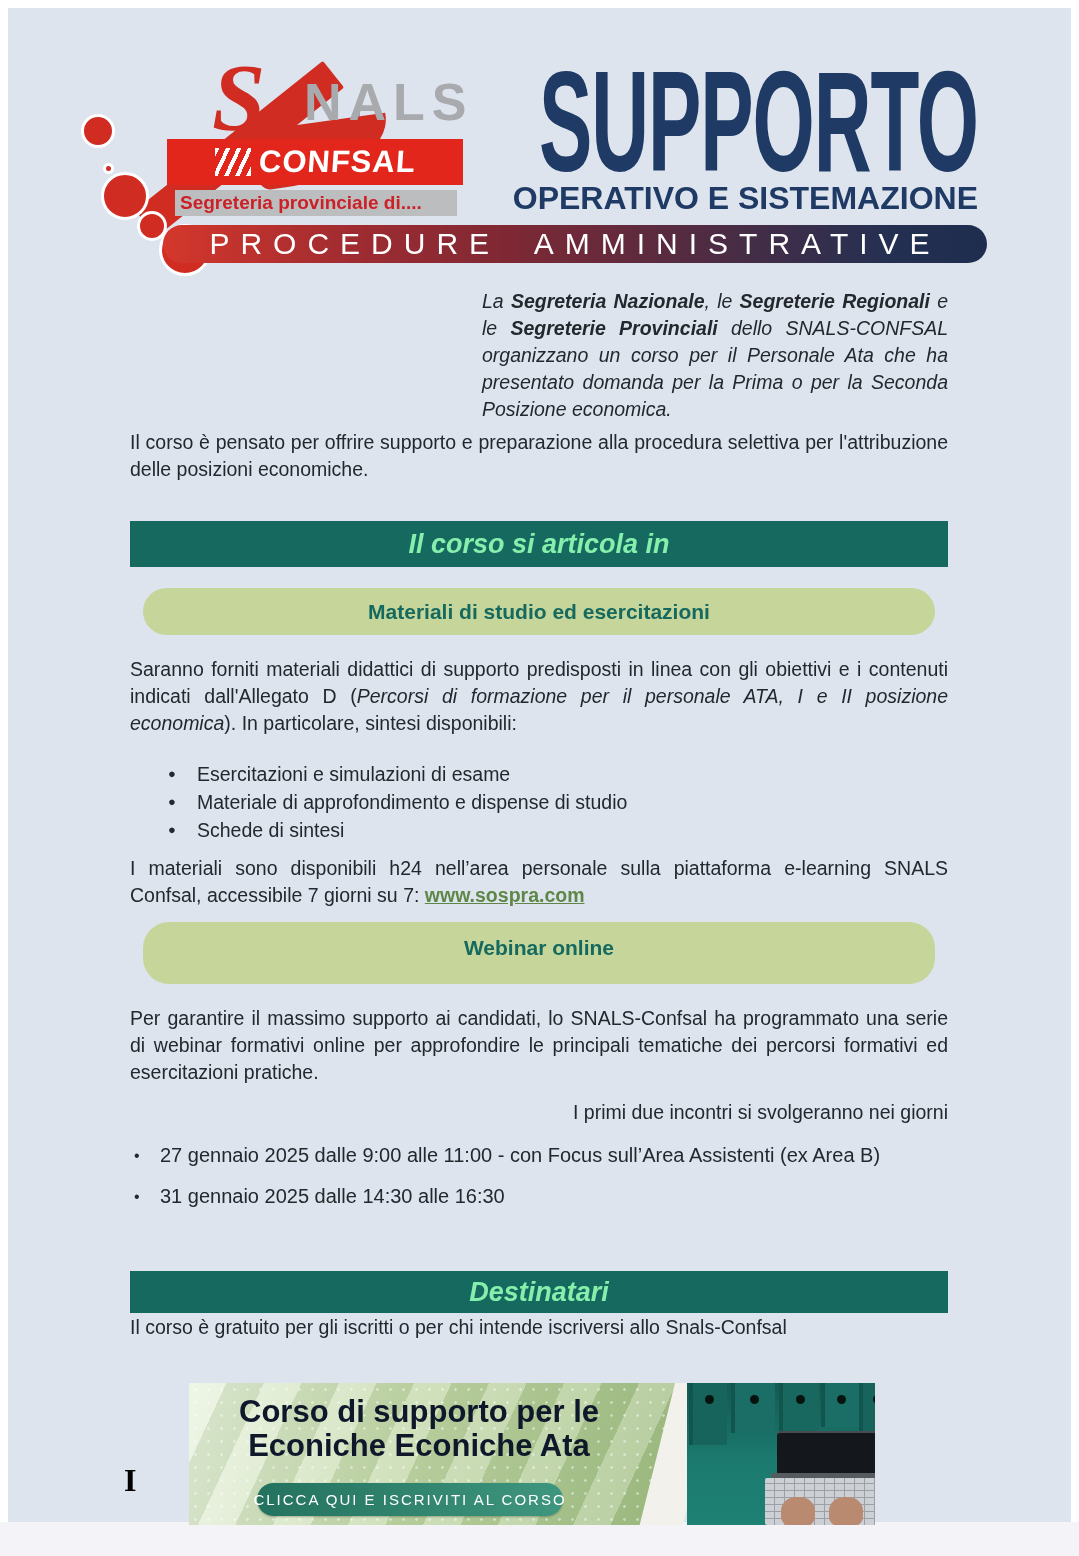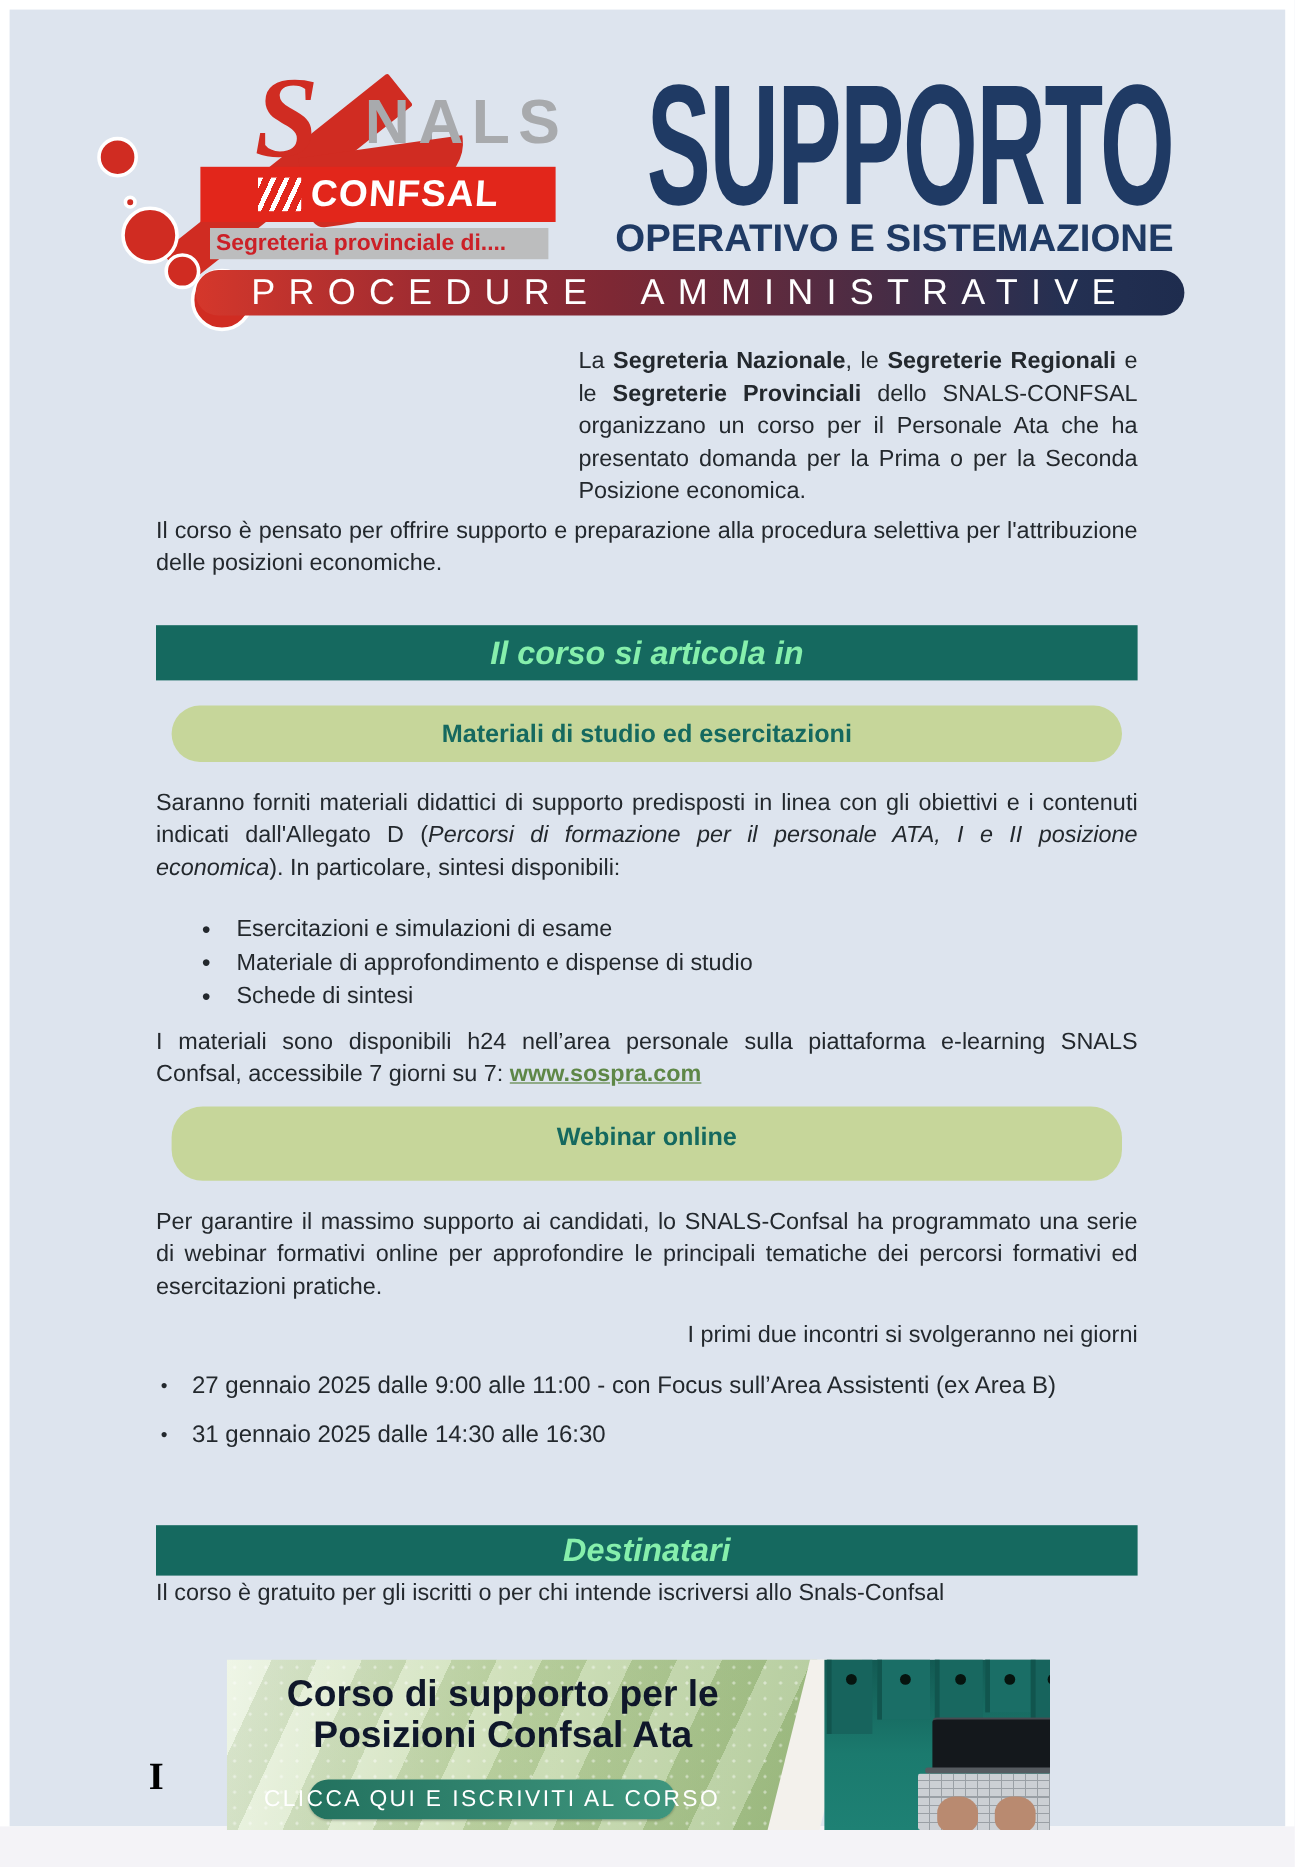--- a/index.html
+++ b/index.html
@@ -98,21 +98,21 @@
       repeating-linear-gradient(0deg, transparent 0 6px, #9aa0a5 6px 7px),
       repeating-linear-gradient(90deg, transparent 0 9px, #9aa0a5 9px 10px);}
   .bn-hand{position:absolute;width:34px;height:30px;background:#b98a70;border-radius:45% 45% 35% 35%;}
   .h1{left:94px;top:114px;}
   .h2{left:142px;top:114px;}
   .bn-title{position:absolute;left:10px;top:12px;width:440px;text-align:center;color:#0f172a;
     font-weight:bold;font-size:31px;line-height:34px;}
   .bn-cta{position:absolute;left:68px;top:100px;width:306px;height:33px;border-radius:17px;
     background:linear-gradient(90deg,#23725f,#3f967e);display:flex;align-items:center;justify-content:center;
     box-shadow:0 1px 2px rgba(0,0,0,0.25);}
-  .bn-cta-text{color:#ffffff;font-size:19px;letter-spacing:2px;white-space:nowrap;}
+  .bn-cta-text{color:#ffffff;font-size:15px;letter-spacing:2px;white-space:nowrap;}
 
   .cursor-mark{position:absolute;left:124px;top:1462px;font-family:"Liberation Serif",serif;
     font-weight:bold;font-size:32px;color:#000000;}
 </style>
 </head>
 <body>
 
 <div class="page-blue"></div>
 <div class="bottom-strip"></div>
 
@@ -133,21 +133,21 @@
 <div class="supporto">SUPPORTO</div>
 <div class="oper">OPERATIVO E SISTEMAZIONE</div>
 <div class="ribbon-banner">
   <span class="ribbon-text">PROCEDURE AMMINISTRATIVE</span>
 </div>
 <div class="circle c1"></div>
 <div class="circle cdot"></div>
 <div class="circle c2"></div>
 <div class="circle c3"></div>
 
-<div class="para" style="top:288px;">
+<div class="para" style="top:288px;font-style:italic;">
   <span class="float-spacer"></span>
   <span><span>La </span><span class="b">Segreteria Nazionale</span><span>, le </span><span class="b">Segreterie Regionali</span><span> e le </span><span class="b">Segreterie Provinciali</span><span> dello SNALS-CONFSAL organizzano un corso per il Personale Ata che ha presentato domanda per la Prima o per la Seconda Posizione economica.</span></span>
 </div>
 <div class="para" style="top:429px;">Il corso è pensato per offrire supporto e preparazione alla procedura selettiva per l'attribuzione delle posizioni economiche.</div>
 
 <div class="band" style="top:521px;height:46px;">
   <span class="band-text">Il corso si articola in</span>
 </div>
 <div class="pill" style="top:588px;height:47px;text-align:right;">
   <span class="pill-text">Materiali di studio ed esercitazioni</span>
@@ -190,20 +190,20 @@
     <div class="binder bd4"></div>
     <div class="binder bd5"></div>
     <div class="bn-screen"></div>
     <div class="bn-hinge"></div>
     <div class="bn-keyboard"></div>
     <div class="bn-hand h1"></div>
     <div class="bn-hand h2"></div>
   </div>
   <div class="bn-title">
     <span>Corso di supporto per le</span><br>
-    <span>Posizioni Confsal Ata</span>
+    <span>Econiche Econiche Ata</span>
   </div>
   <div class="bn-cta">
     <span class="bn-cta-text">CLICCA QUI E ISCRIVITI AL CORSO</span>
   </div>
 </div>
 
 <div class="cursor-mark">I</div>
 
 </body></html>

